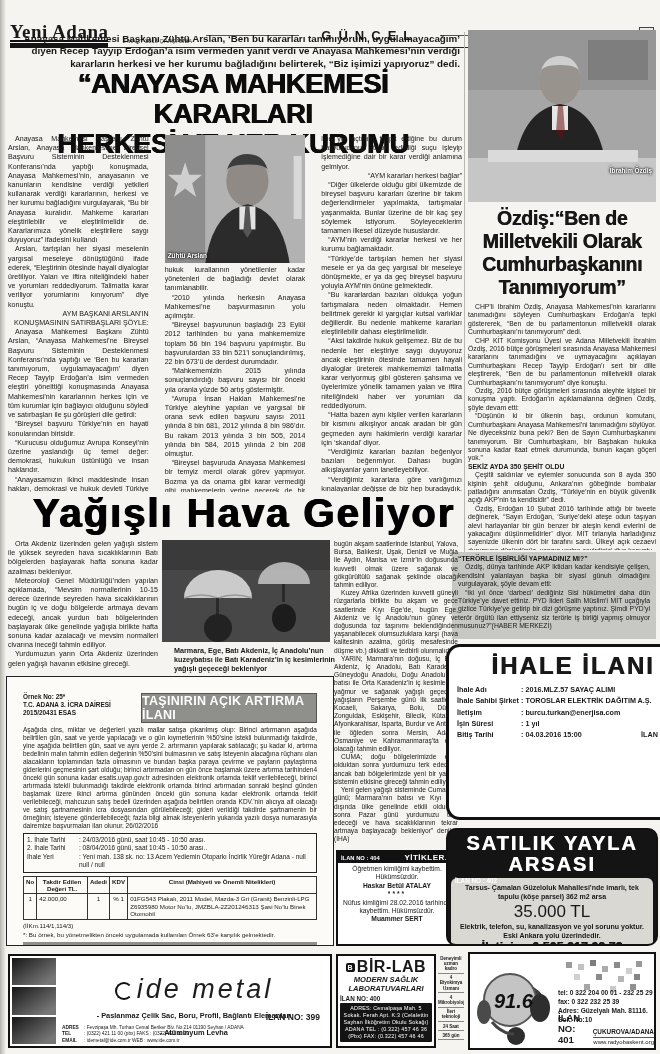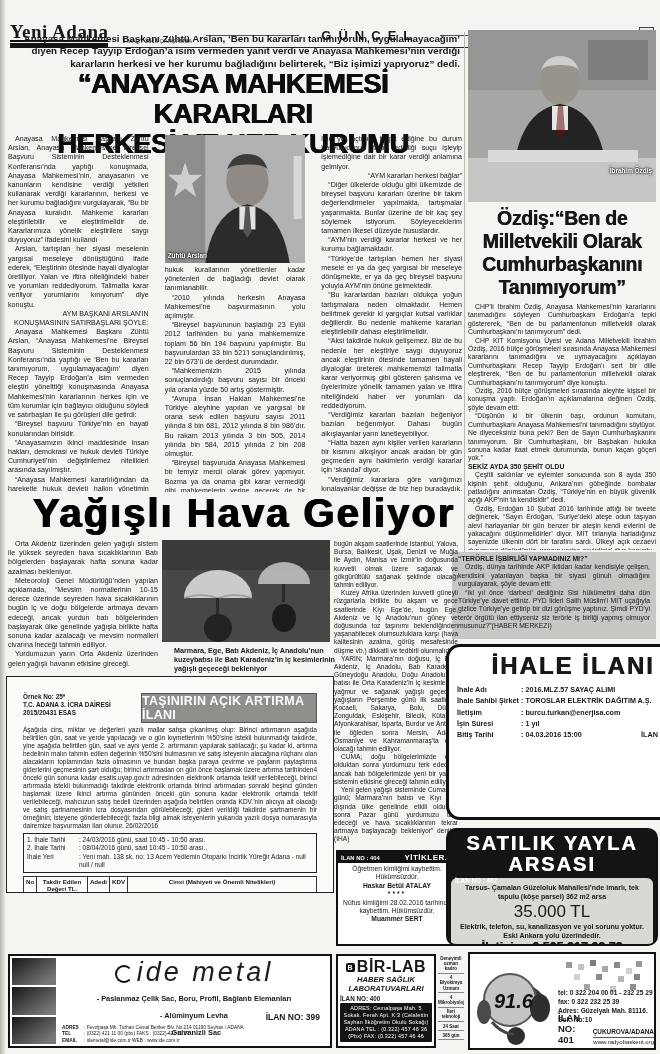--- a/index.html
+++ b/index.html
@@ -65,21 +65,21 @@
                 font-size:7.1px;line-height:9.2px;text-align:justify}
   .weather-col1 p,.weather-col3 p{margin:0;text-indent:7px}
   .weather-col1 p.cont,.weather-col3 p.cont{text-indent:0}
   .weather-photo{position:absolute;left:162px;top:540px;width:168px;height:102px}
   .weather-caption{position:absolute;left:174px;top:646px;width:170px;
                    font-weight:bold;font-size:7.2px;line-height:9px}
   .weather-col3{position:absolute;left:334px;top:540px;width:124px;height:304px;overflow:hidden;
                 font-size:6.6px;line-height:8.2px;text-align:justify}
 
   
-  .notice{position:absolute;left:6px;top:676px;width:328px;height:217px;border:1.5px solid #222;
+  .notice{position:absolute;left:6px;top:676px;width:328px;height:270px;border:1.5px solid #222;
           background:#fcfbf8;box-sizing:border-box;padding:16px;overflow:hidden}
   .notice-head{display:flex;gap:6px;align-items:stretch}
   .nh-left{width:112px;font-size:6.4px;font-weight:bold;line-height:8px;flex:none}
   .notice-title{flex:1;background:#8f8f8c;border:1px solid #555;color:#fff;font-weight:bold;
                 font-size:12.5px;display:flex;align-items:center;justify-content:center;letter-spacing:.3px}
   .notice-body{margin-top:3px;font-size:6.5px;line-height:8px;text-align:justify}
   .dates-box{border:1px solid #222;margin-top:3px;padding:2px 3px;font-size:6.5px;line-height:8.4px}
   .kv{display:flex}
   .dates-box .k{width:52px;flex:none}
   .dates-box .v{flex:1}
@@ -129,21 +129,21 @@
                 padding:5px 6px;font-size:7px;line-height:9px;font-weight:bold}
   .satilik-body .desc{margin:0}
   .satilik-price{font-size:17px;font-weight:normal;line-height:19px;margin:1px 0}
   .satilik-contact{font-size:12.5px;font-weight:bold;line-height:14px;text-shadow:.4px 0 0 #111}
 
   
   .ide{position:absolute;left:8px;top:954px;width:324px;height:94px;border:2px solid #111;
        background:#fff;box-sizing:border-box;display:flex;overflow:hidden}
   .ide-left{width:44px;flex:none;display:flex;flex-direction:column;gap:2px;padding:2px}
   .ide-left div{flex:1;background:linear-gradient(145deg,#161616,#777 85%)}
-  .ide-main{flex:1;position:relative;padding:1px 6px}
+  .ide-main{flex:1;position:relative;padding:18px 6px}
   .ide-logo{text-align:center;font-size:27px;font-style:italic;letter-spacing:3px;color:#1d1d1d;
             line-height:30px;white-space:nowrap}
   .ide-swirl{display:inline-block;width:14px;height:14px;border:2.5px solid #111;border-radius:50%;
              border-right-color:transparent;vertical-align:middle;margin-right:4px}
   .ide-lines{text-align:center;font-weight:bold;font-size:7.4px;line-height:9.4px}
   .ide-ilan{position:absolute;right:10px;bottom:24px;font-weight:bold;font-size:8.5px}
   .ide-contact{position:absolute;left:4px;right:4px;bottom:2px;font-size:4.8px;line-height:6.4px}
   .ide-contact .k{width:22px;flex:none;font-weight:bold}
 
   .birlab{position:absolute;left:336px;top:954px;width:100px;height:94px;border:2px solid #111;
@@ -201,20 +201,21 @@
   <div>HERKESİ VE HER KURUMU BAĞLAR”</div>
 </div>
 
 <div class="cols">
   <div class="col body-text">
       <p>Anayasa Mahkemesi Başkanı Zühtü Arslan, Anayasa Mahkemesi’ne Bireysel Başvuru Sisteminin Desteklenmesi Konferansı’nda yaptığı konuşmada, Anayasa Mahkemesi’nin, anayasanın ve kanunların kendisine verdiği yetkileri kullanarak verdiği kararlarının, herkesi ve her kurumu bağladığını vurgulayarak, “Bu bir Anayasa kuralıdır. Mahkeme kararları eleştirilebilir ve eleştirilmelidir de. Kararlarımıza yönelik eleştirilere saygı duyuyoruz” ifadesini kullandı</p>
       <p>Arslan, tartışılan her siyasi meselenin yargısal meseleye dönüştüğünü ifade ederek, “Eleştirinin ötesinde hayali diyaloglar üretiliyor. Yalan ve iftira niteliğindeki haber ve yorumları reddediyorum. Talimatla karar veriliyor yorumlarını kınıyorum” diye konuştu.</p>
       <p class="subhead">AYM BAŞKANI ARSLAN’IN KONUŞMASININ SATIRBAŞLARI ŞÖYLE:</p>
       <p>Anayasa Mahkemesi Başkanı Zühtü Arslan, “Anayasa Mahkemesi’ne Bireysel Başvuru Sisteminin Desteklenmesi Konferansı’nda yaptığı ve ‘Ben bu kararları tanımıyorum, uygulamayacağım’ diyen Recep Tayyip Erdoğan’a isim vermeden eleştiri yönelttiği konuşmasında Anayasa Mahkemesi’nin kararlarının herkes için ve tüm kurumlar için bağlayıcı olduğunu söyledi ve satırbaşları ile şu görüşleri dile getirdi:</p>
       <p>“Bireysel başvuru Türkiye’nin en hayati konularından birisidir.</p>
+      <p>“Kurucusu olduğumuz Avrupa Konseyi’nin üzerine yaslandığı üç temel değer: demokrasi, hukukun üstünlüğü ve insan haklarıdır.</p>
       <p>“Anayasamızın ikinci maddesinde insan hakları, demokrasi ve hukuk devleti Türkiye Cumhuriyeti’nin değiştirilemez nitelikleri arasında sayılmıştır.</p>
       <p>“Anayasa Mahkemesi kararlılığından da hareketle hukuk devleti halkın yönetimin öznesi olduğu, siyasi iktidarın temel hak ve hürriyetleri korumak amacıyla sınırlandırıldığı,</p>
     </div>
   <div class="col">
     <div class="photo arslan-photo">
       <svg viewBox="0 0 140 122" preserveAspectRatio="none">
         <rect width="140" height="122" fill="#b2b2b2"></rect>
         <rect width="40" height="122" fill="#8d8d8d"></rect>
         <path d="M20 26 l4 12 13 0 -10 8 4 13 -11 -8 -11 8 4 -13 -10 -8 13 0 z" fill="#cfcfcf"></path>
         <rect x="128" y="20" width="8" height="60" fill="#d8d8d8"></rect>
@@ -237,22 +238,22 @@
       </div>
   </div>
   <div class="col body-text">
       <p class="cont">line yol açtığını tespit ettiğine bu durum başvurucunun itham edildiği suçu işleyip işlemediğine dair bir karar verdiği anlamına gelmiyor.</p>
       <p class="subhead">“AYM kararları herkesi bağlar”</p>
       <p>“Diğer ülkelerde olduğu gibi ülkemizde de bireysel başvuru kararları üzerine bir takım değerlendirmeler yapılmakta, tartışmalar yaşanmakta. Bunlar üzerine de bir kaç şey söylemek istiyorum. Söyleyeceklerim tamamen ilkesel düzeyde hususlardır.</p>
       <p>“AYM’nin verdiği kararlar herkesi ve her kurumu bağlamaktadır.</p>
       <p>“Türkiye’de tartışılan hemen her siyasi mesele er ya da geç yargısal bir meseleye dönüşmekte, er ya da geç bireysel başvuru yoluyla AYM’nin önüne gelmektedir.</p>
       <p>“Bu kararlardan bazıları oldukça yoğun tartışmalara neden olmaktadır. Hemen belirtmek gerekir ki yargıçlar kutsal varlıklar değillerdir. Bu nedenle mahkeme kararları eleştirilebilir dahası eleştirilmelidir.</p>
       <p>“Aksi takdirde hukuk gelişemez. Biz de bu nedenle her eleştiriye saygı duyuyoruz ancak eleştirinin ötesinde tamamen hayali diyaloglar üreterek mahkememizi talimatla karar veriyormuş gibi gösteren şahsıma ve üyelerimize yönelik tamamen yalan ve iftira niteliğindeki haber ver yorumları da reddediyorum.</p>
+      <p>“Hatta bazen aynı kişiler verilen kararların bir kısmını alkışlıyor ancak aradan bir gün geçmeden aynı hakimlerin verdiği kararlar için ‘skandal’ diyor.</p>
       <p>“Verdiğimiz kararları bazıları beğeniyor bazıları beğenmiyor. Dahası bugün alkışlayanlar yarın lanetleyebiliyor.</p>
-      <p>“Hatta bazen aynı kişiler verilen kararların bir kısmını alkışlıyor ancak aradan bir gün geçmeden aynı hakimlerin verdiği kararlar için ‘skandal’ diyor.</p>
       <p>“Verdiğimiz kararlara göre varlığımızı kınalayanlar değişse de biz hep buradaydık. Burada olmaya devam edeceğiz.</p>
     </div>
 </div>
 
 <div class="vrule"></div>
 
 <div class="photo ozdis-photo">
   <svg viewBox="0 0 188 172" preserveAspectRatio="none">
     <rect width="188" height="172" fill="#a6a6a6"></rect>
     <rect width="188" height="60" fill="#969696"></rect>
@@ -447,21 +448,21 @@
         <div class="kv">
           <span class="k">EMAIL</span>
           <span class="v">: idemetal@ide.com.tr      WEB : www.ide.com.tr</span>
         </div>
       </div>
   </div>
 </div>
 
 <div class="birlab">
   <div class="birlab-logo"><span class="birlab-logo-icon">B</span><span>BİR-LAB</span></div>
-  <div class="birlab-sub">HABER SAĞLIK LABORATUVARLARI</div>
+  <div class="birlab-sub">MODERN SAĞLIK LABORATUVARLARI</div>
   <div class="birlab-ilan">İLAN NO: 400</div>
   <div class="birlab-addr">ADRES: Cemalpaşa Mah. 5 Sokak. Ferah Apt. K:3 (Celalettin Sayhan İlköğretim Okulu Sokağı) ADANA  TEL : (0.322) 457 46 36 (Pbx) FAX: (0.322) 457 46 46</div>
 </div>
 <div class="birlab-list">
     <p>Deneyimli uzman kadro</p>
     <p>4 Biyokimya Uzmanı</p>
     <p>4 Mikrobiyoloji</p>
     <p>İleri teknoloji</p>
     <p>24 Saat</p>
     <p>365 gün</p>

